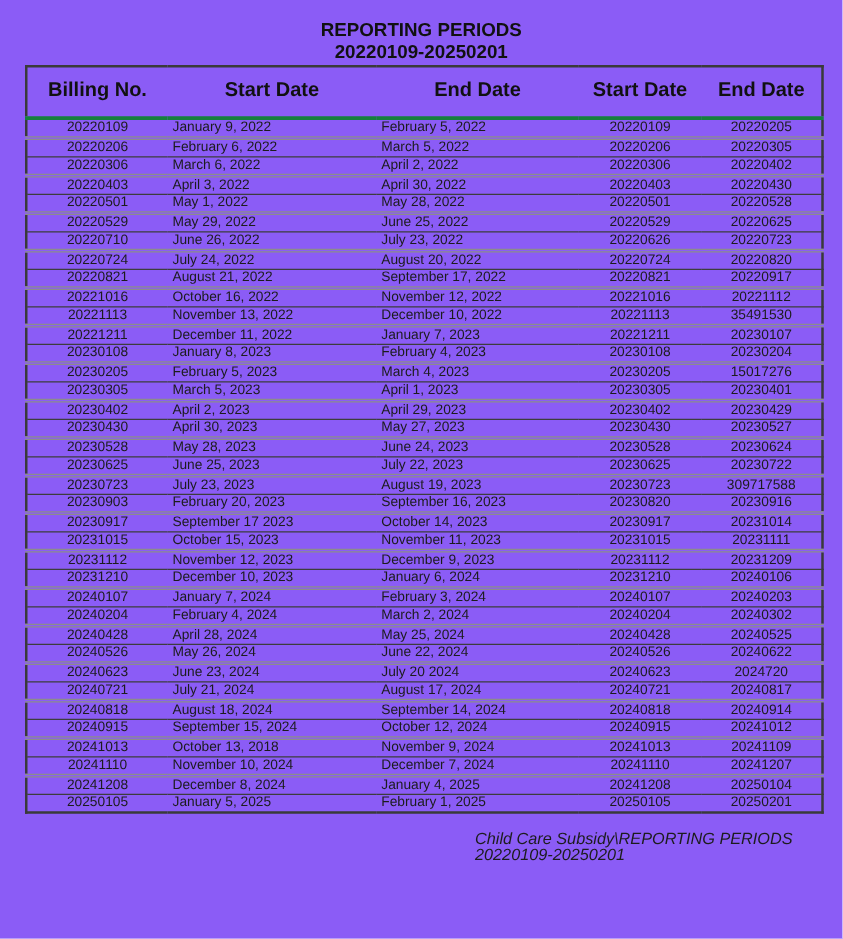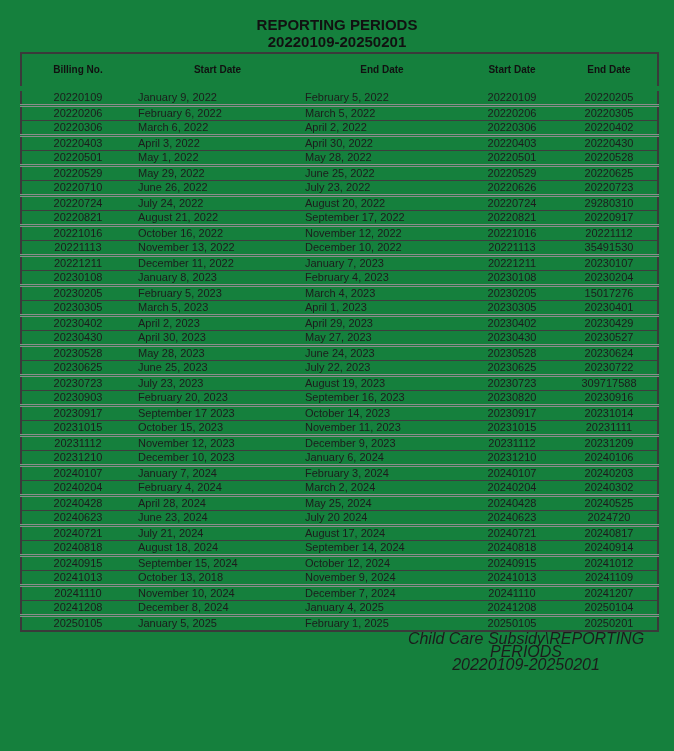--- a/index.html
+++ b/index.html
@@ -6,67 +6,67 @@
     margin: 0;
     padding: 0;
     background: #ffffff;
     font-family: "Liberation Sans", sans-serif;
     color: #1c1c1c;
   }
   .page {
     position: relative;
     width: 674px;
     height: 751px;
-    background: #15803d;
+    background: #8b5cf6;
     overflow: hidden;
   }
   .title-block {
     padding-top: 16px;
     text-align: center;
     font-weight: bold;
     font-size: 15px;
     line-height: 17px;
     letter-spacing: 0px;
     color: #111111;
   }
   table.report-table {
     margin: 2px 17px 0 20px;
     width: 637px;
     border-collapse: collapse;
     table-layout: fixed;
     border: 2px solid #3a3a3a;
   }
   table.report-table th {
-    font-size: 10px;
+    font-size: 16px;
     font-weight: bold;
     text-align: center;
     padding: 10px 2px 11px 2px;
-    border-bottom: 5px solid #15803d;
+    border-bottom: 3px solid #15803d;
     color: #111111;
     white-space: nowrap;
     overflow: hidden;
   }
   table.report-table td {
     font-size: 11px;
     line-height: 11px;
     padding: 1px 4px;
     border-bottom: 1px solid #3d3d3d;
     white-space: nowrap;
     overflow: hidden;
   }
   td.c0, td.c3, td.c4 { text-align: center; }
   td.c1, td.c2 { text-align: left; padding-left: 7px; }
   tbody tr:nth-child(even) td { border-top: 3px double #8c8c8c; }
   tbody tr:last-child td { border-bottom: none; }
   .footer-block {
+    margin-top: 13px;
     margin-left: 380px;
     width: 292px;
-    text-align: center;
     font-style: italic;
-    font-size: 16px;
+    font-size: 13px;
     line-height: 13px;
     color: #1c1c1c;
   }
 </style>
 </head>
 <body>
 
 <div class="page">
 
   <div class="title-block">
@@ -139,21 +139,21 @@
           <td class="c1">June 26, 2022</td>
           <td class="c2">July 23, 2022</td>
           <td class="c3">20220626</td>
           <td class="c4">20220723</td>
         </tr>
         <tr>
           <td class="c0">20220724</td>
           <td class="c1">July 24, 2022</td>
           <td class="c2">August 20, 2022</td>
           <td class="c3">20220724</td>
-          <td class="c4">29280310</td>
+          <td class="c4">20220820</td>
         </tr>
         <tr>
           <td class="c0">20220821</td>
           <td class="c1">August 21, 2022</td>
           <td class="c2">September 17, 2022</td>
           <td class="c3">20220821</td>
           <td class="c4">20220917</td>
         </tr>
         <tr>
           <td class="c0">20221016</td>
@@ -282,20 +282,27 @@
           <td class="c4">20240302</td>
         </tr>
         <tr>
           <td class="c0">20240428</td>
           <td class="c1">April 28, 2024</td>
           <td class="c2">May 25, 2024</td>
           <td class="c3">20240428</td>
           <td class="c4">20240525</td>
         </tr>
         <tr>
+          <td class="c0">20240526</td>
+          <td class="c1">May 26, 2024</td>
+          <td class="c2">June 22, 2024</td>
+          <td class="c3">20240526</td>
+          <td class="c4">20240622</td>
+        </tr>
+        <tr>
           <td class="c0">20240623</td>
           <td class="c1">June 23, 2024</td>
           <td class="c2">July 20 2024</td>
           <td class="c3">20240623</td>
           <td class="c4">2024720</td>
         </tr>
         <tr>
           <td class="c0">20240721</td>
           <td class="c1">July 21, 2024</td>
           <td class="c2">August 17, 2024</td>

